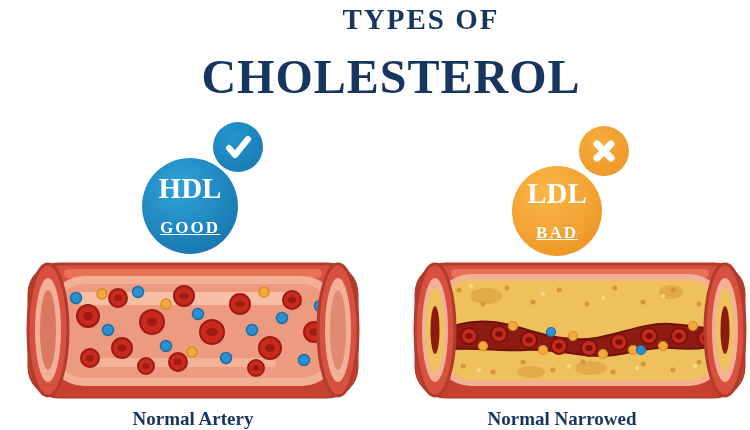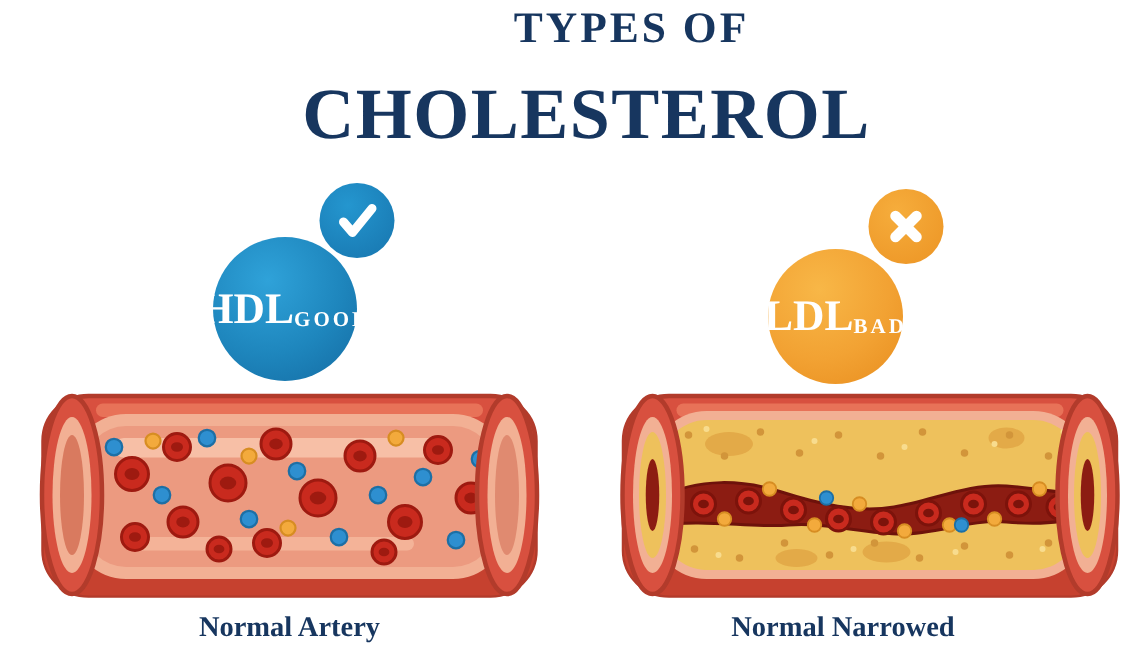--- a/index.html
+++ b/index.html
@@ -9,33 +9,33 @@
   }
   .title-top{
     position:absolute;top:3px;left:0;width:100%;text-align:center;
     font-size:29px;font-weight:700;color:#17365f;letter-spacing:2px;margin-left:46px;
   }
   .title-main{
     position:absolute;top:33px;left:0;width:100%;text-align:center;margin:16px;
     font-size:48px;font-weight:700;color:#17365f;letter-spacing:1px;
   }
   .badge{
-    position:absolute;border-radius:50%;display:flex;flex-direction:row;
+    position:absolute;border-radius:50%;display:flex;flex-direction:column;
     align-items:center;justify-content:center;color:#fff;text-align:right;
   }
   .badge-hdl{
     left:142px;top:158px;width:96px;height:96px;
     background:radial-gradient(circle at 38% 30%, #2fa2d9 0%, #1e86bd 55%, #146ba2 100%);
   }
   .badge-ldl{
     left:512px;top:166px;width:90px;height:90px;
     background:radial-gradient(circle at 38% 30%, #f8b747 0%, #f2a233 55%, #e88d1e 100%);
   }
   .badge-abbr{font-size:29px;font-weight:700;line-height:1;}
-  .badge-sub{font-size:14px;font-weight:700;letter-spacing:2px;margin-top:15px;}
+  .badge-sub{font-size:17px;font-weight:700;letter-spacing:2px;margin-top:15px;text-decoration:underline;}
   .mark{
     position:absolute;border-radius:50%;display:flex;align-items:center;justify-content:center;
   }
   .mark-check{
     left:213px;top:122px;width:50px;height:50px;
     background:radial-gradient(circle at 38% 30%, #2496cf, #1775ae);
   }
   .mark-cross{
     left:579px;top:126px;width:50px;height:50px;
     background:radial-gradient(circle at 38% 30%, #f6ad3c, #ec9424);

